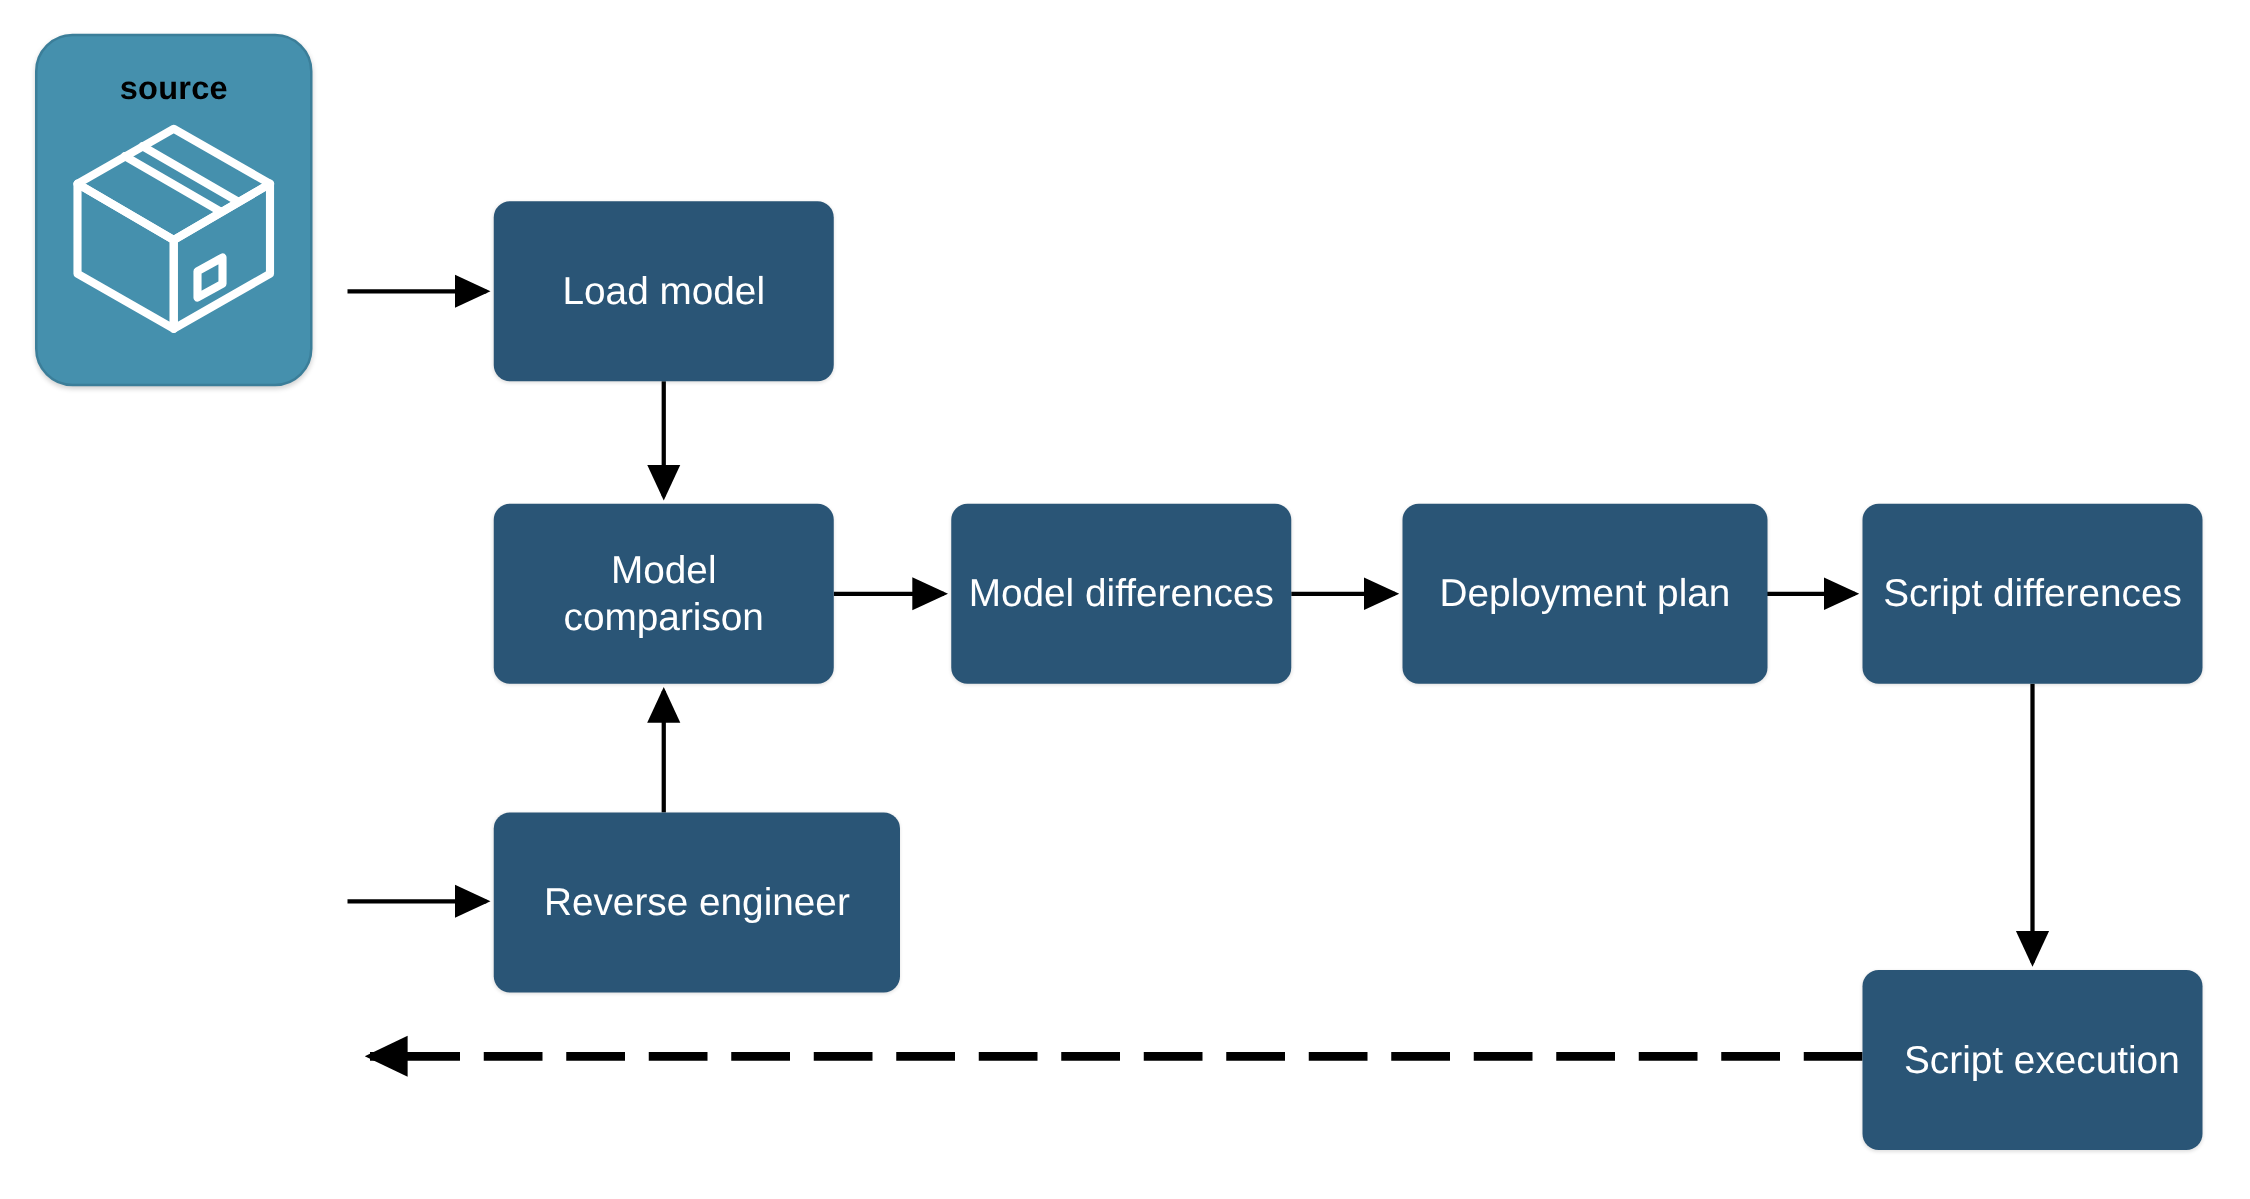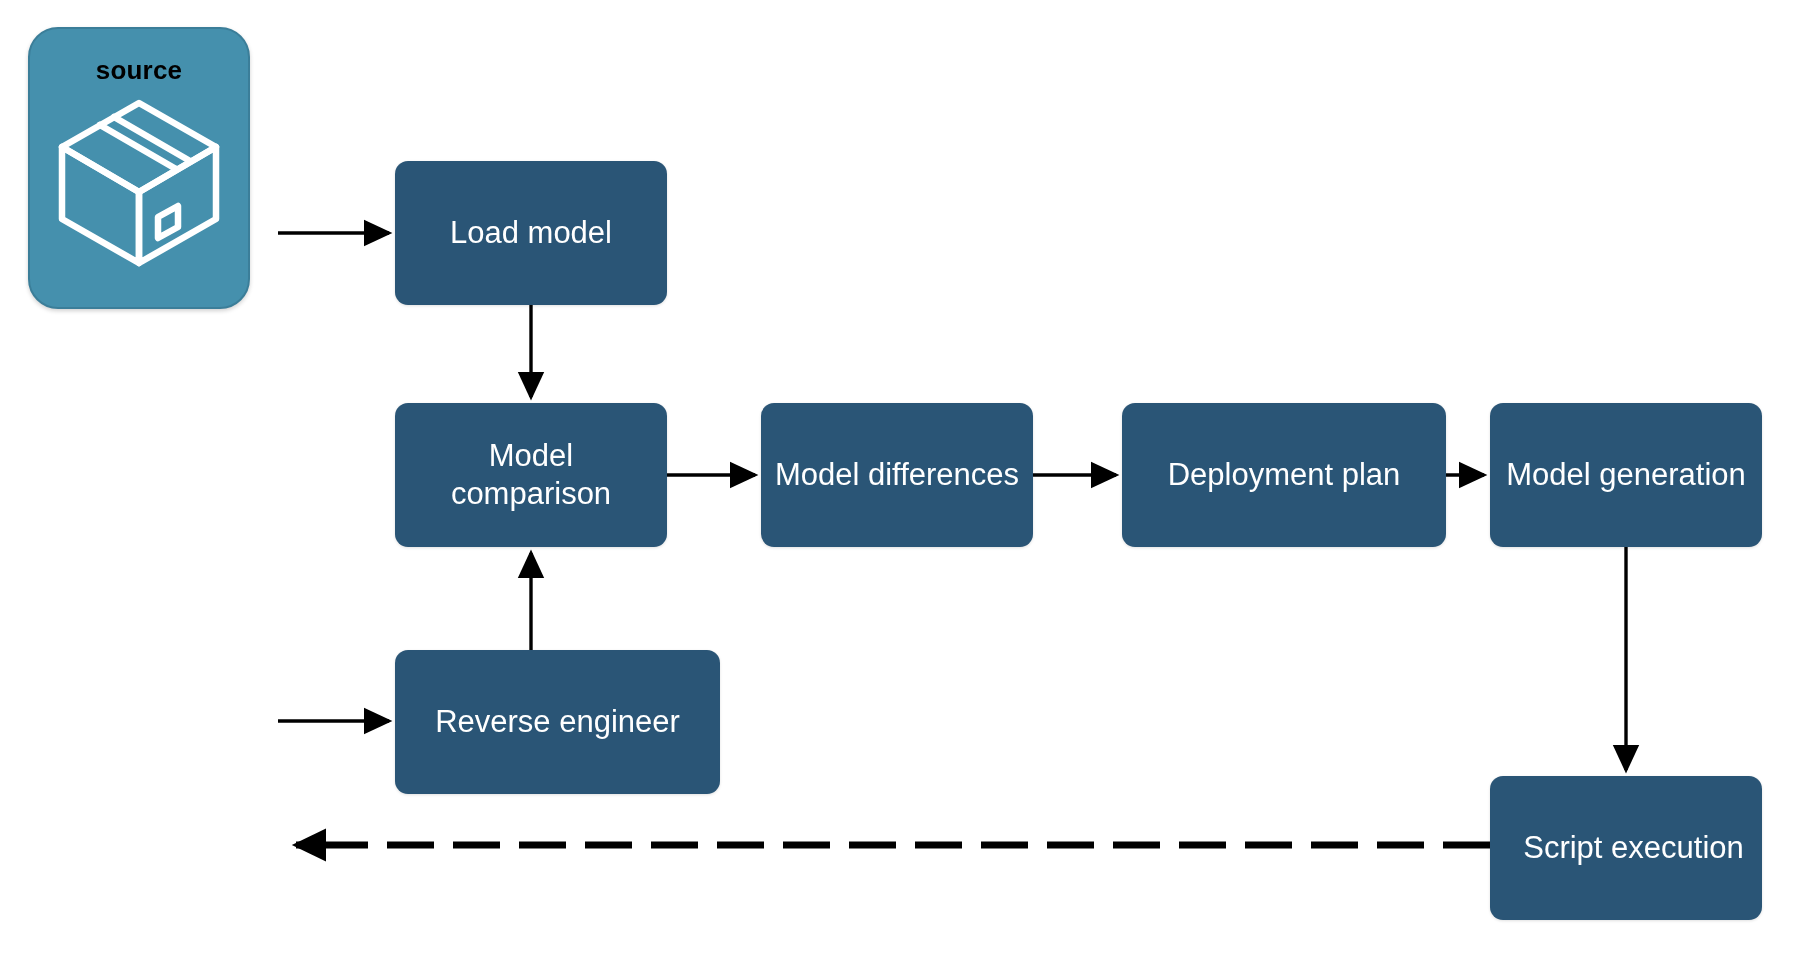--- a/index.html
+++ b/index.html
@@ -121,21 +121,21 @@
     </div>
   </div>
 
 
   <div class="pbox" style="left:395px; top:403px; width:272px; height:144px;">Model comparison</div>
 
   <div class="pbox" style="left:395px; top:161px; width:272px; height:144px;">Load model</div>
 
   <div class="pbox" style="left:761px; top:403px; width:272px; height:144px;">Model differences</div>
 
-  <div class="pbox" style="left:1122px; top:403px; width:324px; height:144px;">Deployment plan</div>
+  <div class="pbox" style="left:1122px; top:403px; width:292px; height:144px;">Deployment plan</div>
 
-  <div class="pbox" style="left:1490px; top:403px; width:272px; height:144px;">Model generation</div>
+  <div class="pbox" style="left:1490px; top:403px; width:272px; height:144px;">Script differences</div>
 
   <div class="pbox" style="left:395px; top:650px; width:325px; height:144px;">Reverse engineer</div>
 
   <div class="pbox" style="left:1490px; top:776px; width:272px; height:144px;padding-left:25px;">Script execution</div>
 
 </div>
 
 </body></html>

